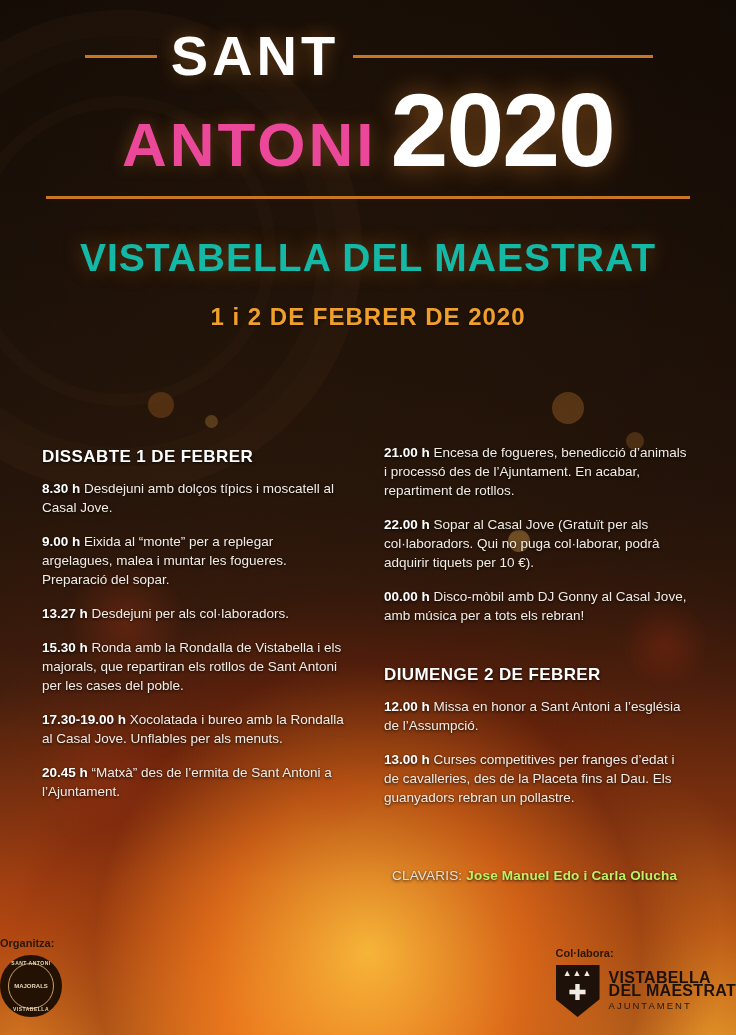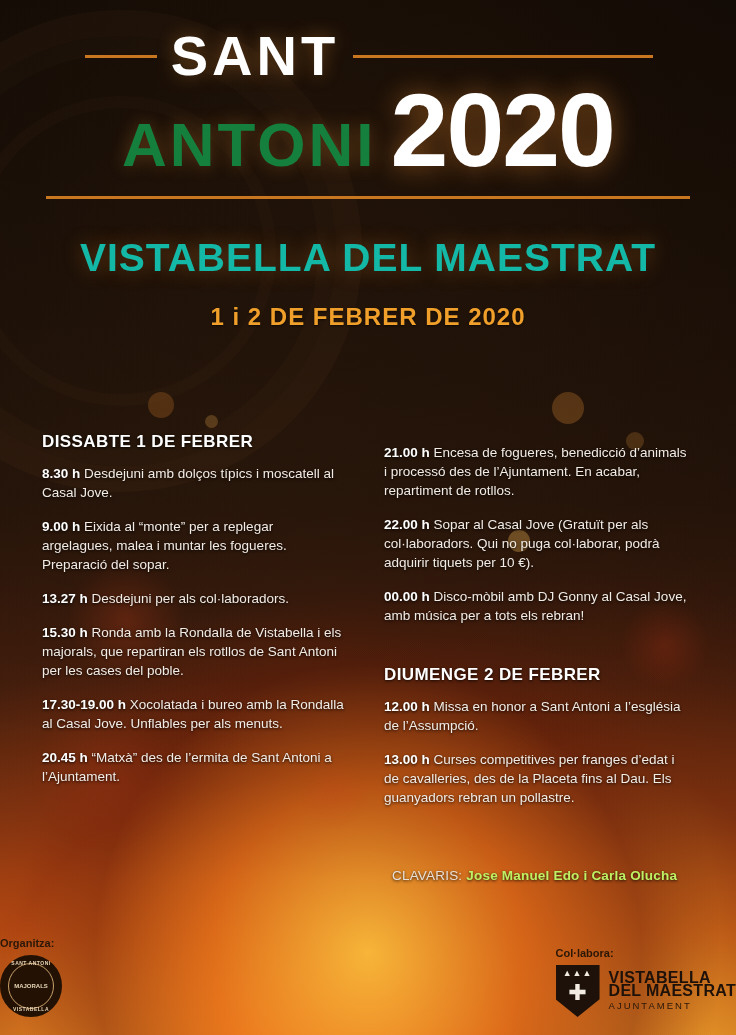--- a/index.html
+++ b/index.html
@@ -61,21 +61,21 @@
     color:#fff;font-weight:bold;letter-spacing:4px;
     font-size:56px;line-height:56px;
     text-shadow:0 0 18px rgba(255,160,60,.35);
     font-family:"Liberation Sans", sans-serif;
   }
   .line2{
     display:flex;align-items:flex-end;justify-content:center;gap:14px;
     margin-top:-4px;
   }
   .antoni{
-    color:#15803d;font-weight:bold;letter-spacing:3px;font-size:62px;line-height:70px;
+    color:#ec4899;font-weight:bold;letter-spacing:3px;font-size:62px;line-height:70px;
     text-shadow:0 0 18px rgba(255,160,60,.3);
   }
   .year{
     color:#fff;font-weight:bold;font-size:104px;line-height:100px;letter-spacing:-2px;
     text-shadow:0 0 26px rgba(255,150,50,.45);
   }
   .rule-wide{
     width:644px;height:3px;background:#c8761f;margin:16px auto 0;
   }
   .town{
@@ -89,21 +89,21 @@
   }
 
   
   .program{
     position:absolute;top:432px;left:42px;right:42px;
     display:flex;gap:38px;
   }
   .col{width:304px;}
   .day-title{
     color:#fff;font-weight:bold;font-size:17px;letter-spacing:.4px;
-    margin:0 0 12px 0;
+    margin:15px 0 12px 0;
     text-shadow:0 1px 3px rgba(0,0,0,.8);
   }
   .col.right .day-title{margin-top:40px;}
   .ev{
     color:#f2ece6;font-size:13.5px;line-height:19px;margin-bottom:15px;
     text-shadow:0 1px 3px rgba(0,0,0,.85);
   }
   .ev b{color:#fff;font-weight:bold;}
 
   

